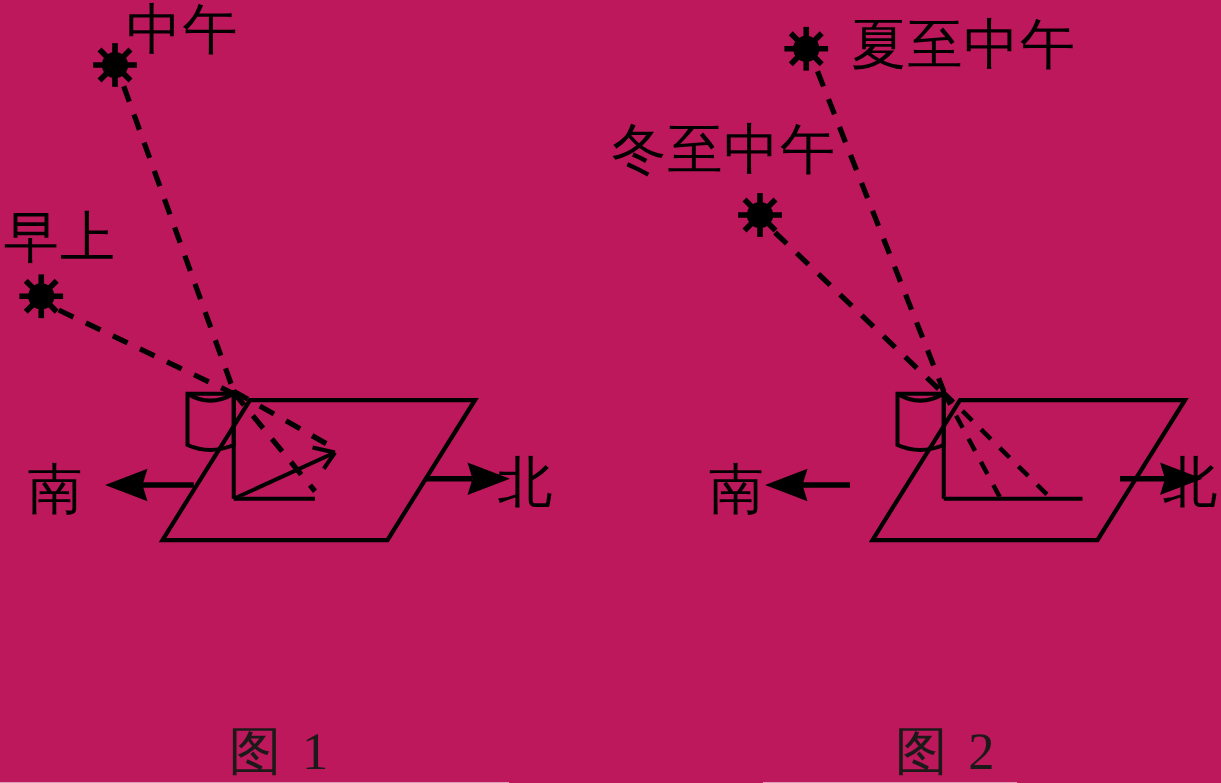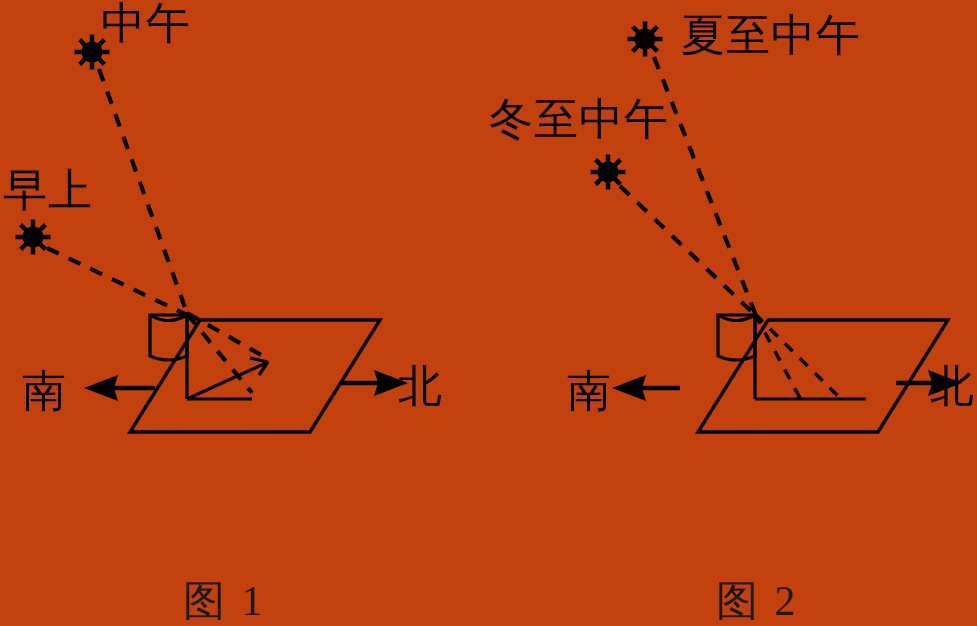--- a/index.html
+++ b/index.html
@@ -7,21 +7,21 @@
     padding: 0;
     background: #ffffff;
   }
   body {
     font-family: "Liberation Serif", "DejaVu Serif", serif;
   }
   #stage {
     position: relative;
     width: 977px;
     height: 626px;
-    background: #c2410c;
+    background: #be185d;
     overflow: hidden;
   }
   #stage svg {
     position: absolute;
     left: 0;
     top: 0;
     width: 977px;
     height: 626px;
   }
   .cjk-label {

